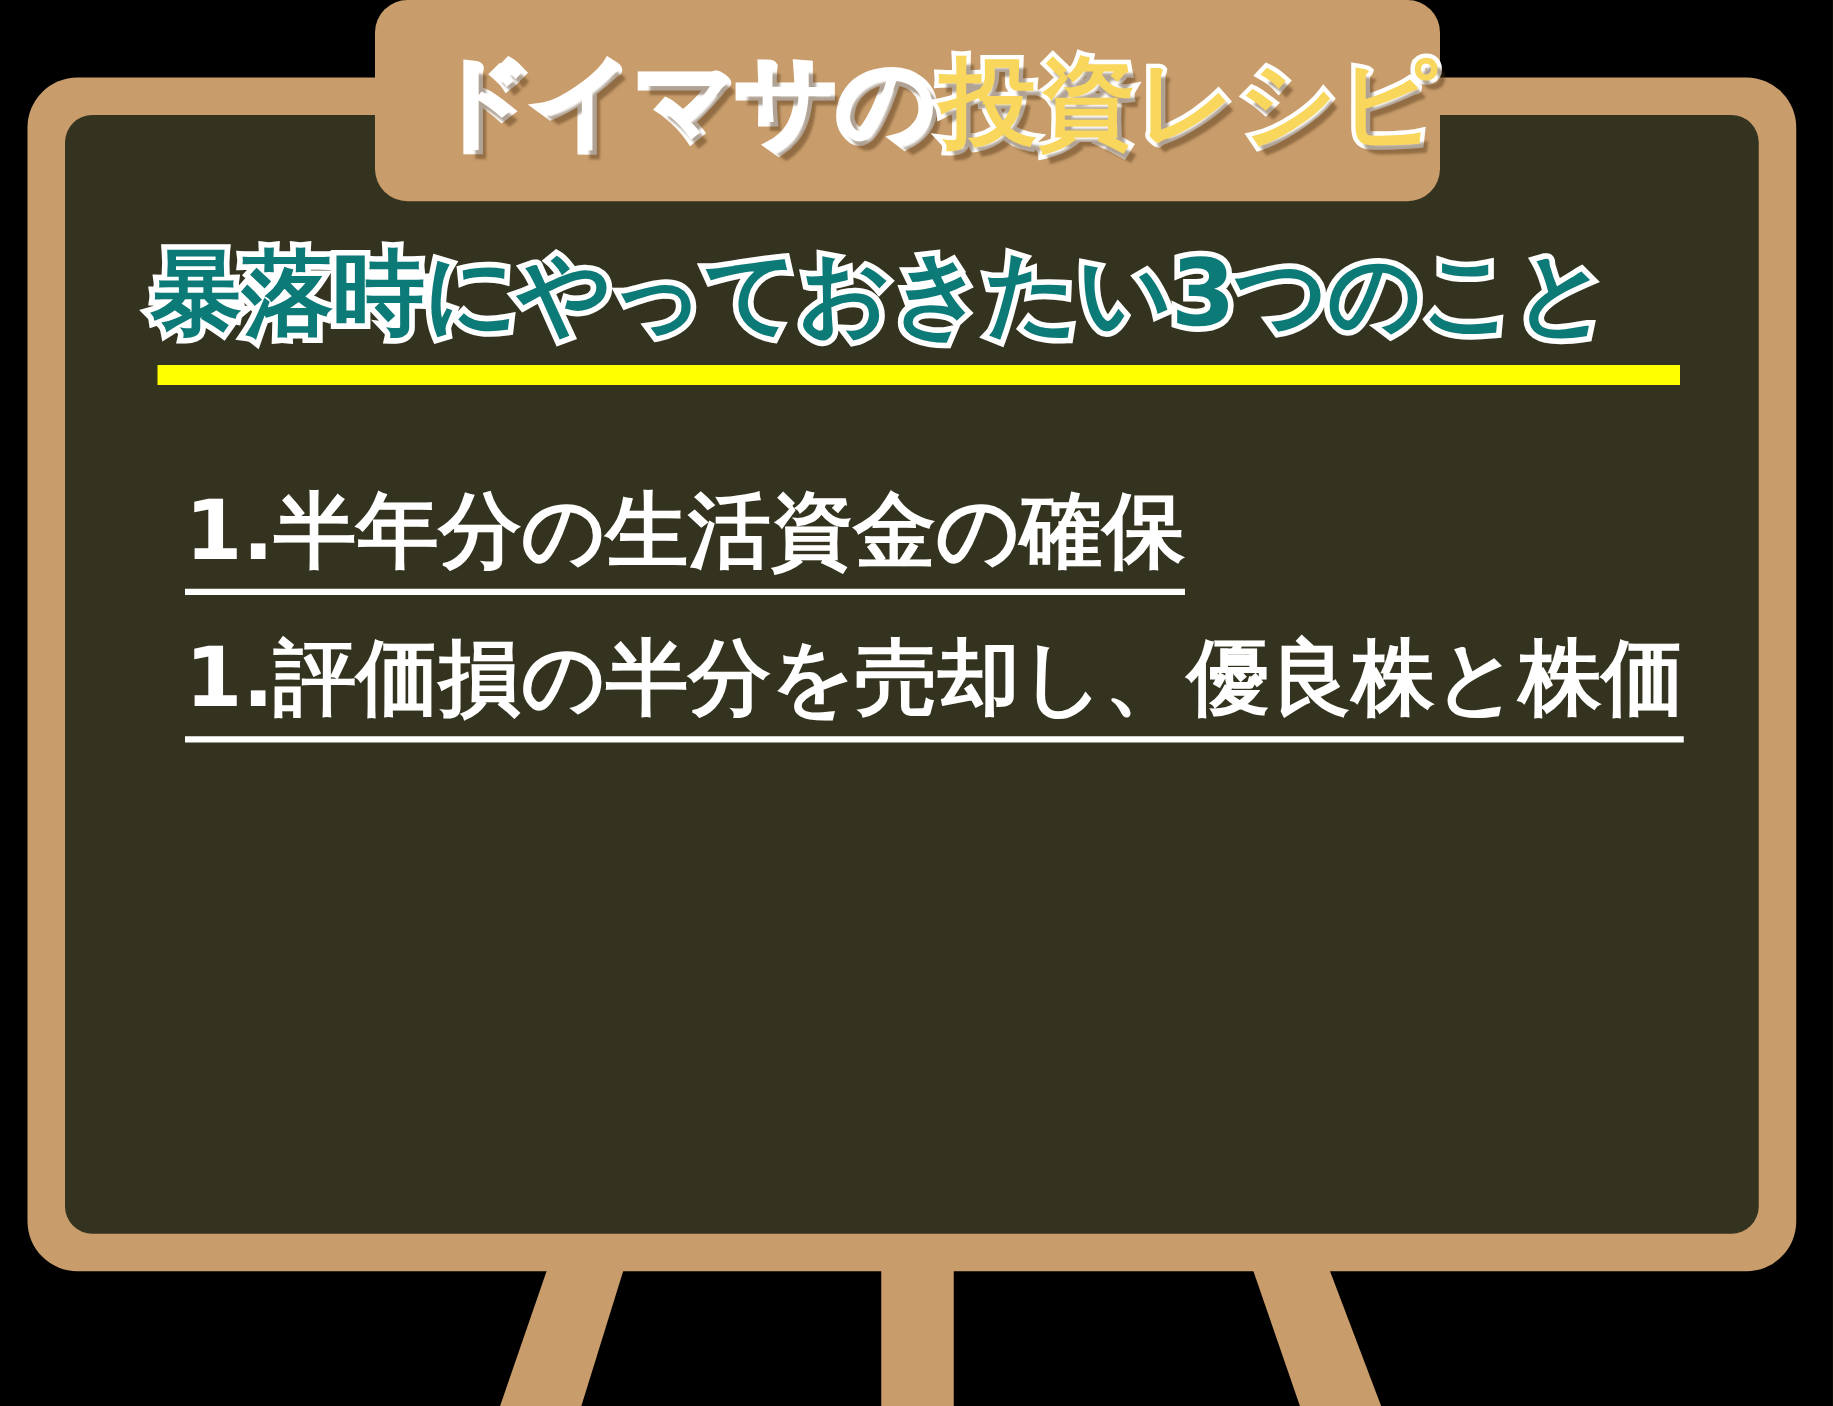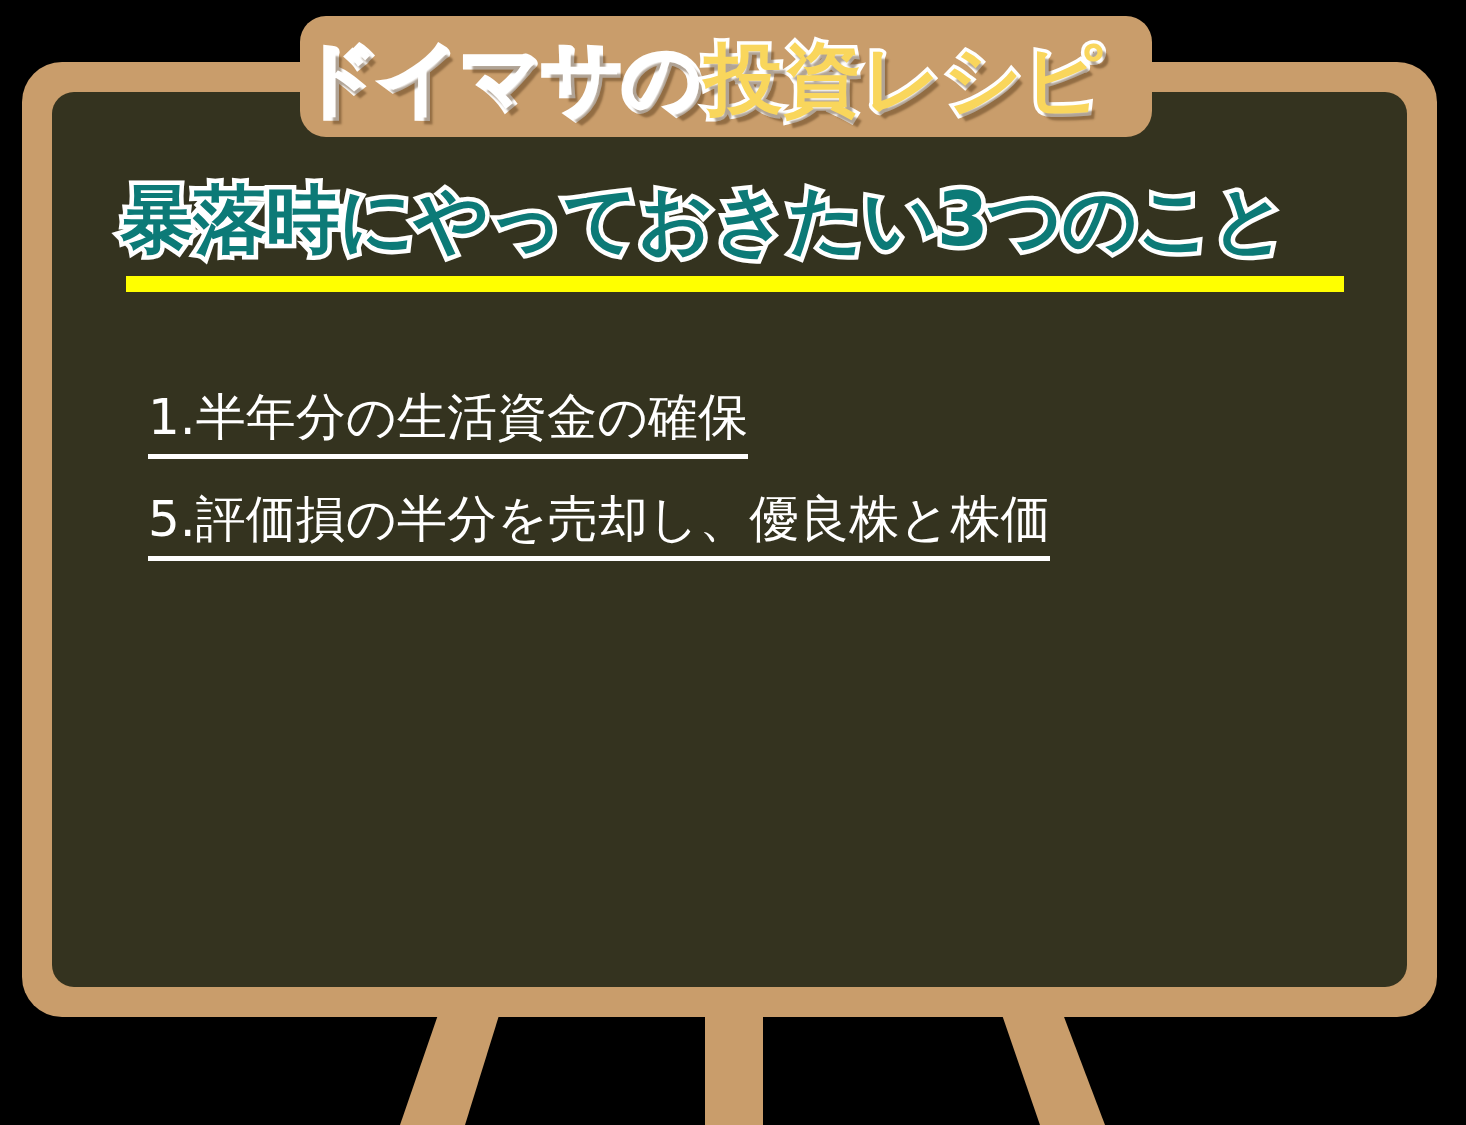--- a/index.html
+++ b/index.html
@@ -52,29 +52,29 @@
     background: #34331f;
     border-radius: 22px;
     box-sizing: border-box;
     overflow: hidden;
   }
 
   
   .banner {
     position: absolute;
     left: 300px;
-    top: 16px;
+    top: 0px;
     width: 852px;
-    height: 121px;
+    height: 161px;
     background: #c99d6b;
     border-radius: 26px;
     z-index: 5;
     display: flex;
     align-items: center;
-    justify-content: flex-start;
+    justify-content: flex-end;
   }
 
   .banner-title {
     white-space: nowrap;
     font-size: 78px;
     font-weight: 700;
     line-height: 1;
     letter-spacing: 1px;
     position: relative;
     top: 2px;
@@ -104,42 +104,43 @@
 
   .headline {
     font-size: 74px;
     font-weight: 700;
     line-height: 1.08;
     white-space: nowrap;
     color: #0c7a77;
     -webkit-text-stroke: 9px #ffffff;
     paint-order: stroke fill;
     letter-spacing: -1px;
+    margin-top: 16px;
   }
 
   .headline-rule {
     margin-top: 16px;
     margin-left: 6px;
     width: 1218px;
     height: 16px;
     background: #ffff00;
   }
 
   
   .body-list {
     position: absolute;
     left: 96px;
     top: 300px;
     width: 1230px;
     color: #ffffff;
   }
 
   .body-line {
-    font-size: 50px;
-    font-weight: 400;
+    font-size: 66px;
+    font-weight: 700;
     line-height: 1.0;
     white-space: nowrap;
     letter-spacing: 0px;
     margin-bottom: 52px;
   }
 
   .body-line span.u {
     border-bottom: 5px solid #ffffff;
     padding-bottom: 8px;
   }
@@ -162,21 +163,21 @@
     <div class="headline-wrap">
       <div class="headline">暴落時にやっておきたい3つのこと</div>
       <div class="headline-rule"></div>
     </div>
 
     <div class="body-list">
       <div class="body-line">
         <span class="u">1.半年分の生活資金の確保</span>
       </div>
       <div class="body-line">
-        <span class="u">5.評価損の半分を売却し、優良株と株価</span>
+        <span class="u">1.評価損の半分を売却し、優良株と株価</span>
       </div>
     </div>
 
   </div>
 
   <div class="banner">
     <div class="banner-title">
       <span class="seg-white">ドイマサの</span><span class="seg-yellow">投資レシピ</span>
     </div>
   </div>

